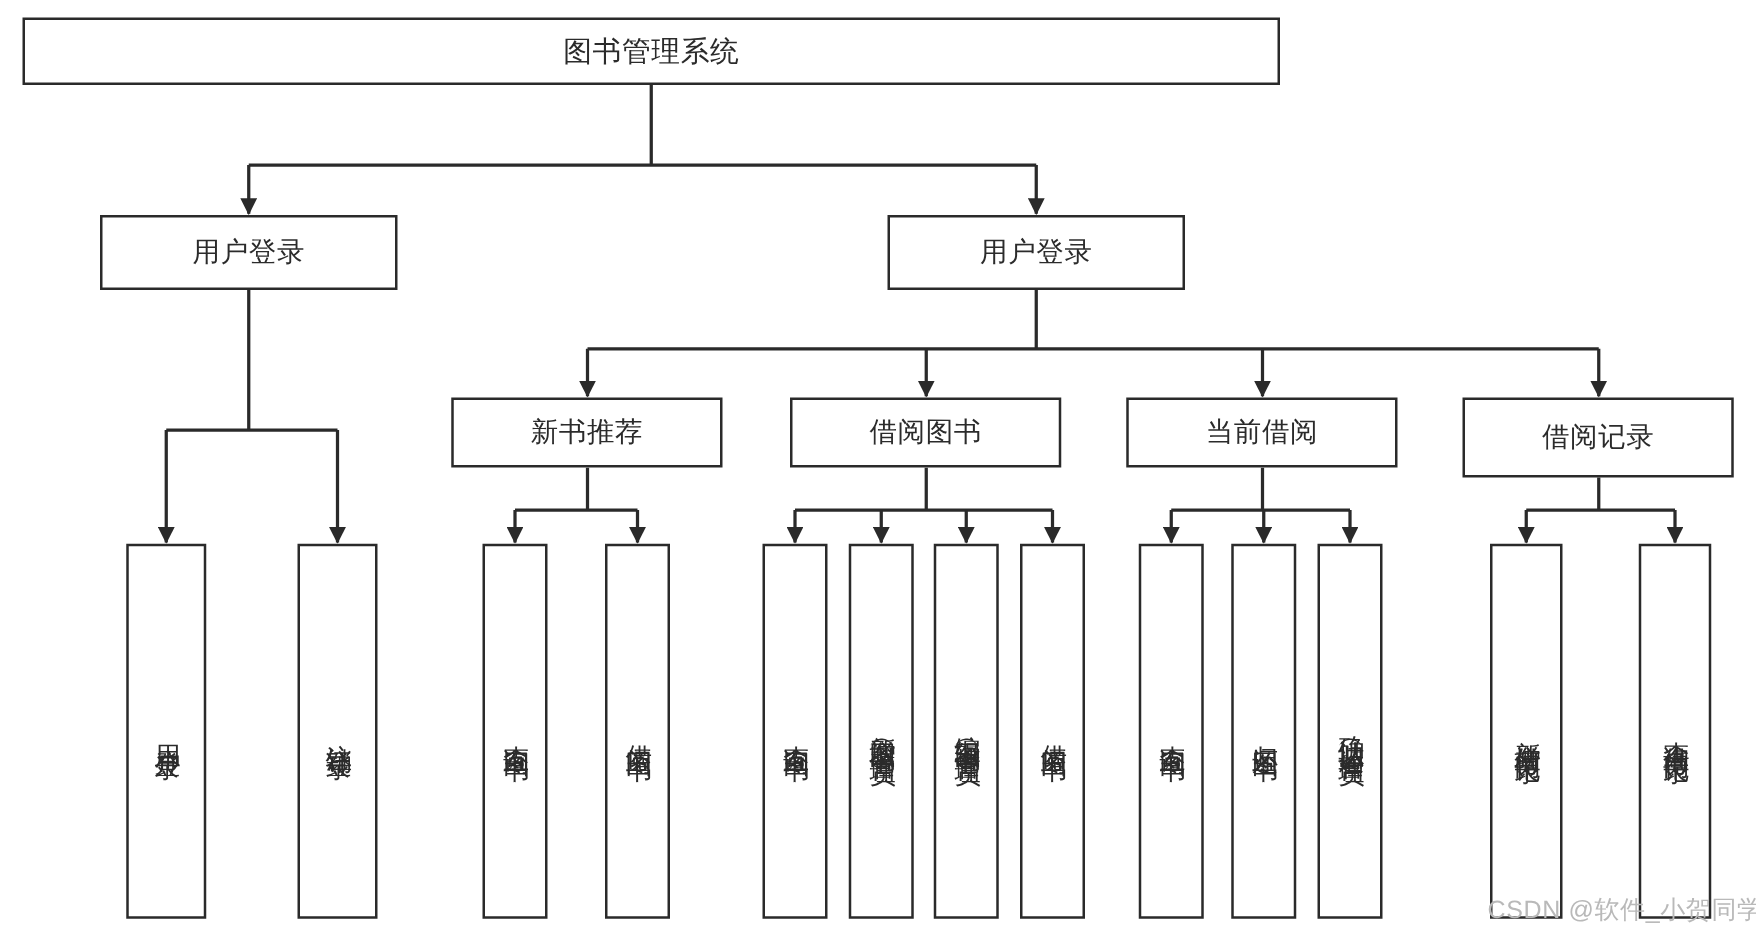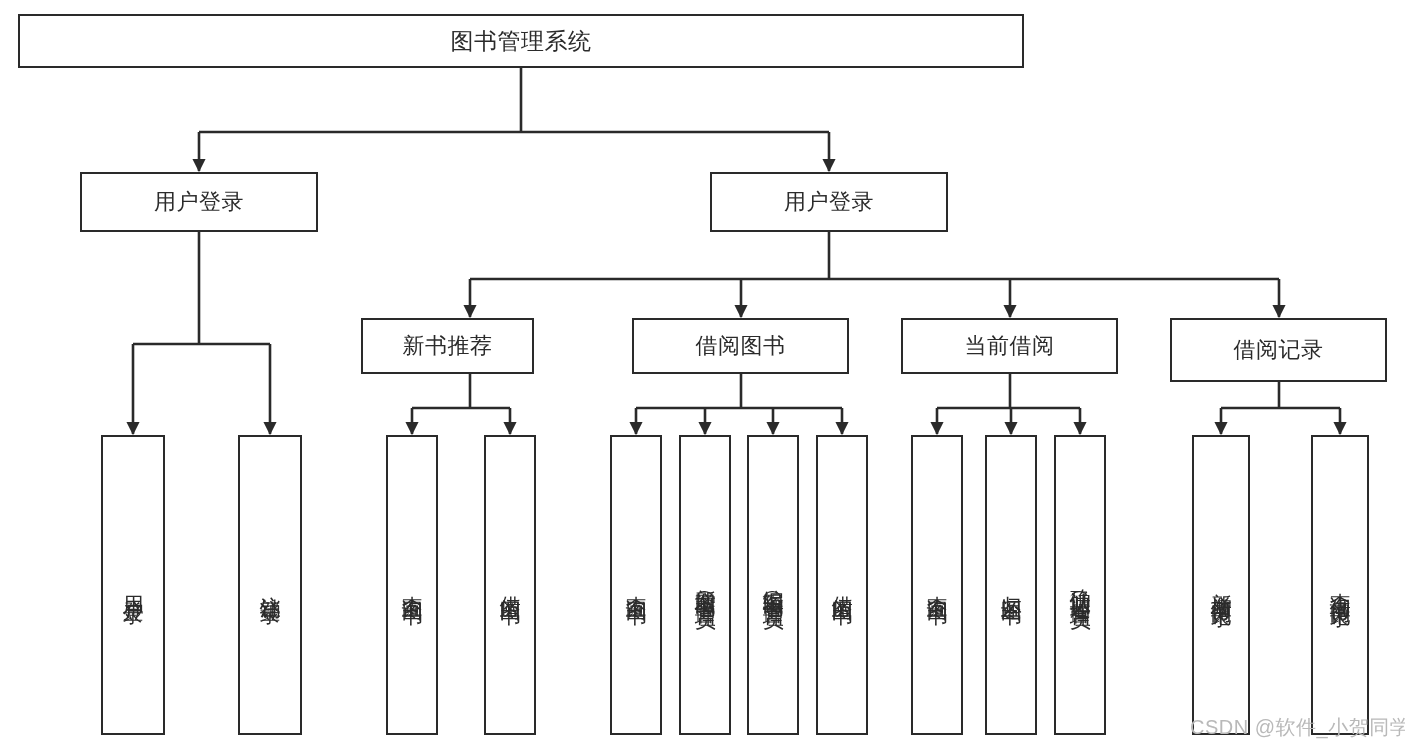--- a/index.html
+++ b/index.html
@@ -115,21 +115,21 @@
   <div id="node-layer">
       <div class="node horizontal root" style="left: 18px; top: 14px; width: 1006px; height: 54px;">
         <span class="label">图书管理系统</span>
       </div>
       <div class="node horizontal" style="left: 80px; top: 172px; width: 238px; height: 60px;">
         <span class="label">用户登录</span>
       </div>
       <div class="node horizontal" style="left: 710px; top: 172px; width: 238px; height: 60px;">
         <span class="label">用户登录</span>
       </div>
-      <div class="node horizontal" style="left: 361px; top: 318px; width: 173px; height: 56px;">
+      <div class="node horizontal" style="left: 361px; top: 318px; width: 217px; height: 56px;">
         <span class="label">新书推荐</span>
       </div>
       <div class="node horizontal" style="left: 632px; top: 318px; width: 217px; height: 56px;">
         <span class="label">借阅图书</span>
       </div>
       <div class="node horizontal" style="left: 901px; top: 318px; width: 217px; height: 56px;">
         <span class="label">当前借阅</span>
       </div>
       <div class="node horizontal" style="left: 1170px; top: 318px; width: 217px; height: 64px;">
         <span class="label">借阅记录</span>

